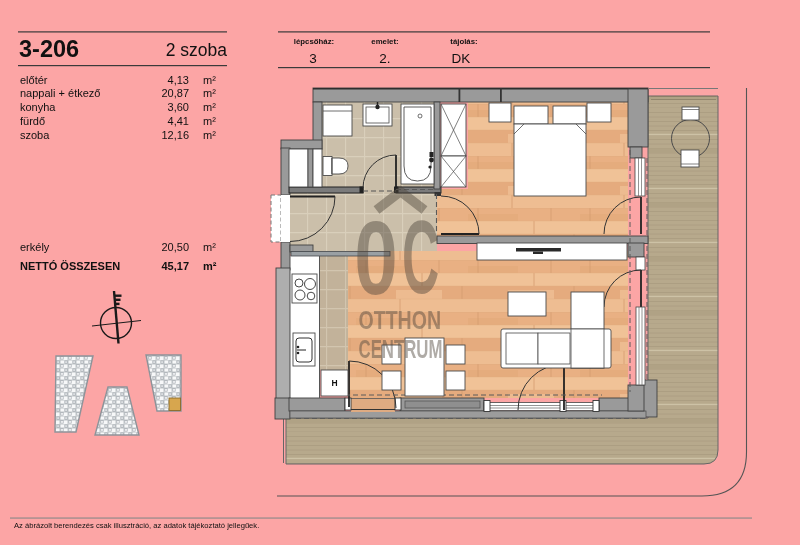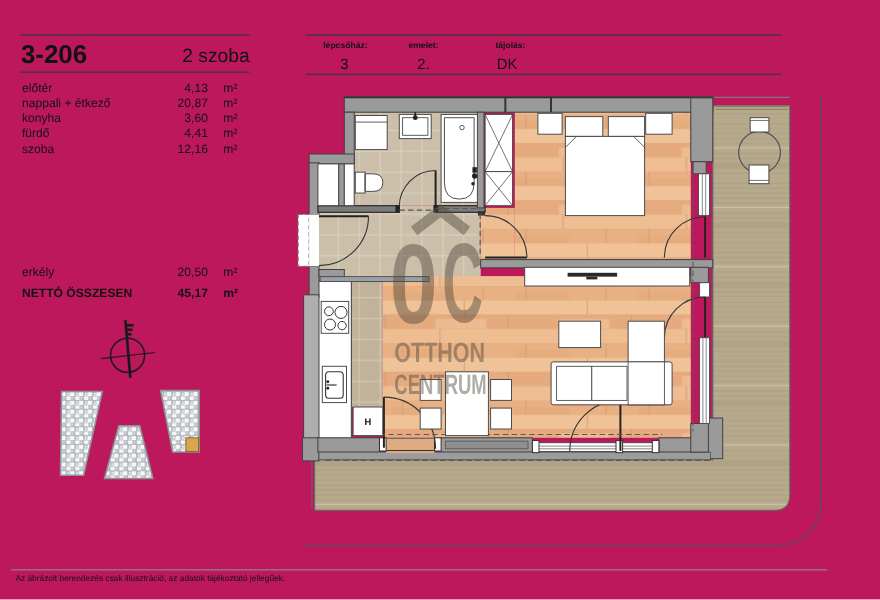--- a/index.html
+++ b/index.html
@@ -1,16 +1,16 @@
 <!DOCTYPE html>
 <html><head>
 <meta charset="utf-8">
 <style>
 html,body{margin:0;padding:0;background:#fff;}
-#page{position:relative;width:800px;height:545px;background:#be185d;overflow:hidden;}
+#page{position:relative;width:800px;height:545px;background:#fca5a5;overflow:hidden;}
 svg{display:block;}
 text{font-family:"Liberation Sans",sans-serif;}
 </style>
 </head>
 <body>
 <div id="page">
 <svg width="800" height="545" viewBox="0 0 800 545" font-family="Liberation Sans,sans-serif">
 <defs>
 <pattern id="tile" width="19" height="19" patternUnits="userSpaceOnUse" x="3" y="4">
   <rect width="19" height="19" fill="#cbbfaa"></rect>

